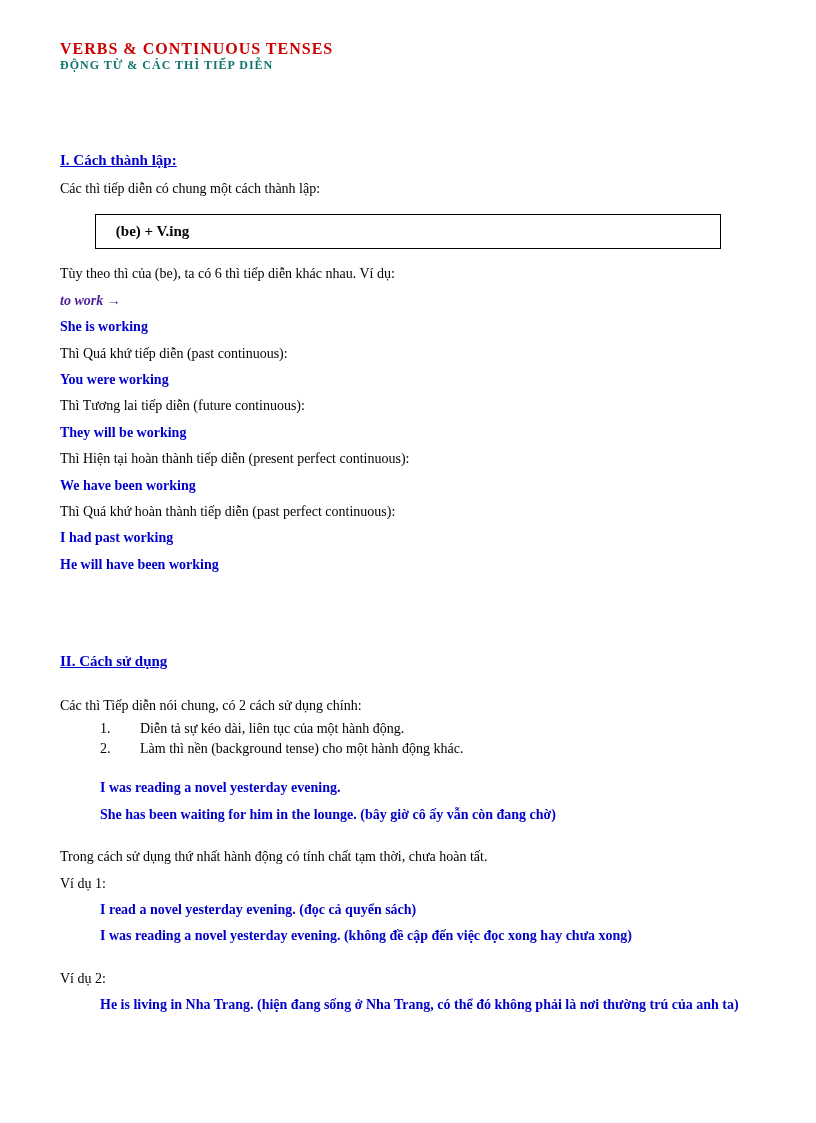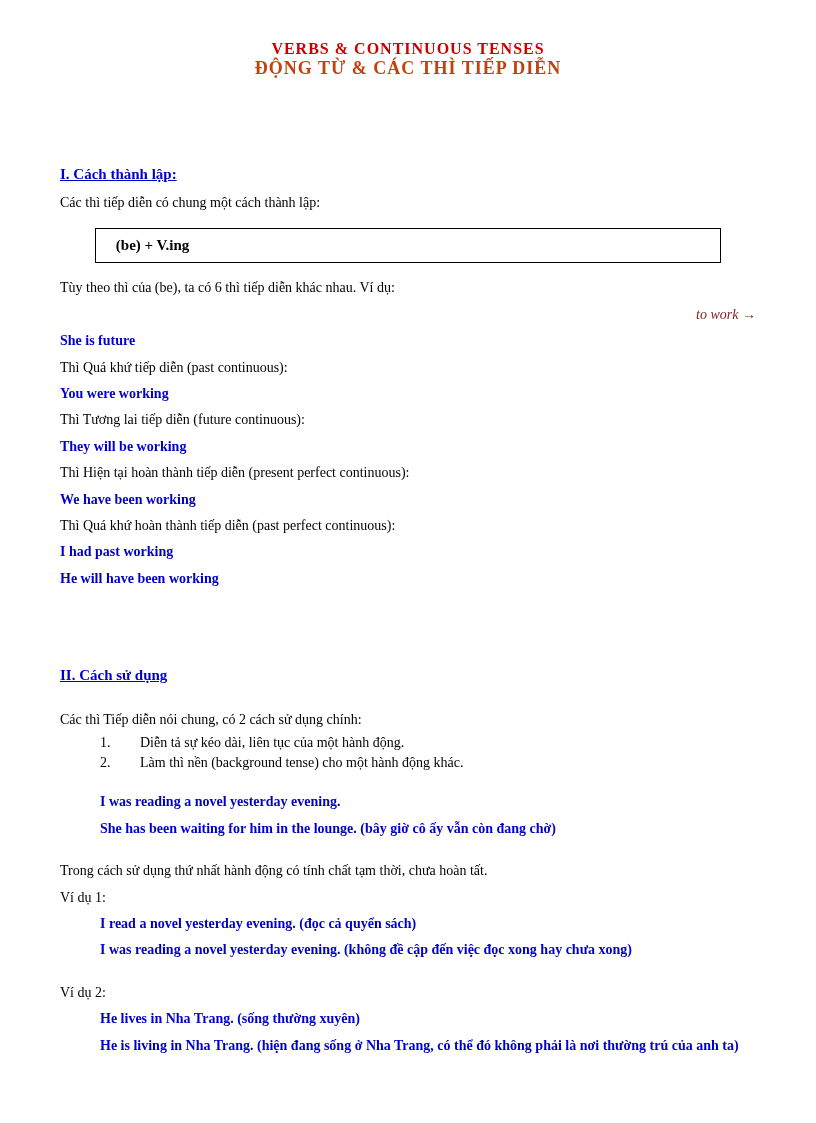--- a/index.html
+++ b/index.html
@@ -10,56 +10,54 @@
     body {
       width: 816px;
       min-height: 1123px;
       background: #fff;
       font-family: Times New Roman, serif;
       font-size: 14px;
       color: #000;
       padding: 40px 60px;
     }
     .header {
-      text-align: center;
-      margin-bottom: 28px;
+      margin-bottom: 20px;
     }
     .header-title1 {
       color: #cc0000;
       font-weight: bold;
       font-size: 16px;
       letter-spacing: 1px;
     }
     .header-title2 {
-      color: #c2410c;
+      color: #0f766e;
       font-weight: bold;
-      font-size: 18px;
+      font-size: 12px;
       letter-spacing: 1px;
     }
     .section-heading {
       color: #0000cc;
       font-weight: bold;
       font-size: 15px;
       margin-bottom: 6px;
       text-decoration: underline;
     }
     .formula-box {
       border: 1px solid #000;
       text-align: left;
       padding: 8px 20px;
       margin: 14px auto;
       width: 90%;
       font-weight: bold;
       font-size: 15px;
     }
     .blue-italic {
-      color: #7f1d1d;
+      color: #4c1d95;
       font-style: italic;
-      font-weight: normal;
-      text-align: right;
+      font-weight: bold;
     }
     .blue-bold {
       color: #0000cc;
       font-weight: bold;
     }
     .section {
       margin-bottom: 18px;
       margin-top: 23px;
     }
     .indent {
@@ -97,21 +95,21 @@
   <p class="section-heading">I. Cách thành lập:</p>
   <p>Các thì tiếp diễn có chung một cách thành lập:</p>
 
   <div class="formula-box">
     <span>(be) + V.ing</span>
   </div>
 
   <p>Tùy theo thì của (be), ta có 6 thì tiếp diễn khác nhau.  Ví dụ:</p>
   <p class="blue-italic"><span>to work →</span></p>
 
-  <p class="blue-bold">She is future</p>
+  <p class="blue-bold">She is working</p>
 
   <p><span>Thì Quá khứ tiếp diễn (past continuous):</span></p>
   <p class="blue-bold">You were working</p>
 
   <p><span>Thì Tương lai tiếp diễn (future continuous):</span></p>
   <p class="blue-bold">They will be working</p>
 
   <p><span>Thì Hiện tại hoàn thành tiếp diễn (present perfect continuous):</span></p>
   <p class="blue-bold">We have been working</p>
 
@@ -144,18 +142,17 @@
   <p class="blue-bold indent">She has been waiting for him in the lounge. (bây giờ cô ấy vẫn còn đang chờ)</p>
 
   <div class="spacer"></div>
   <p>Trong cách sử dụng thứ nhất hành động có tính chất tạm thời, chưa hoàn tất.</p>
   <p>Ví dụ 1:</p>
   <p class="blue-bold indent">I read a novel yesterday evening. (đọc cả quyển sách)</p>
   <p class="blue-bold indent">I was reading a novel yesterday evening. (không đề cập đến việc đọc xong hay chưa xong)</p>
 
   <div class="spacer"></div>
   <p>Ví dụ 2:</p>
-  <p class="blue-bold indent">He lives in Nha Trang.  (sống thường xuyên)</p>
   <p class="blue-bold indent">He is living in Nha Trang.  (hiện đang sống ở Nha Trang, có thể đó không phải là nơi thường trú của anh ta)</p>
 
   <div class="spacer"></div>
 
 </div>
 
 </body></html>

